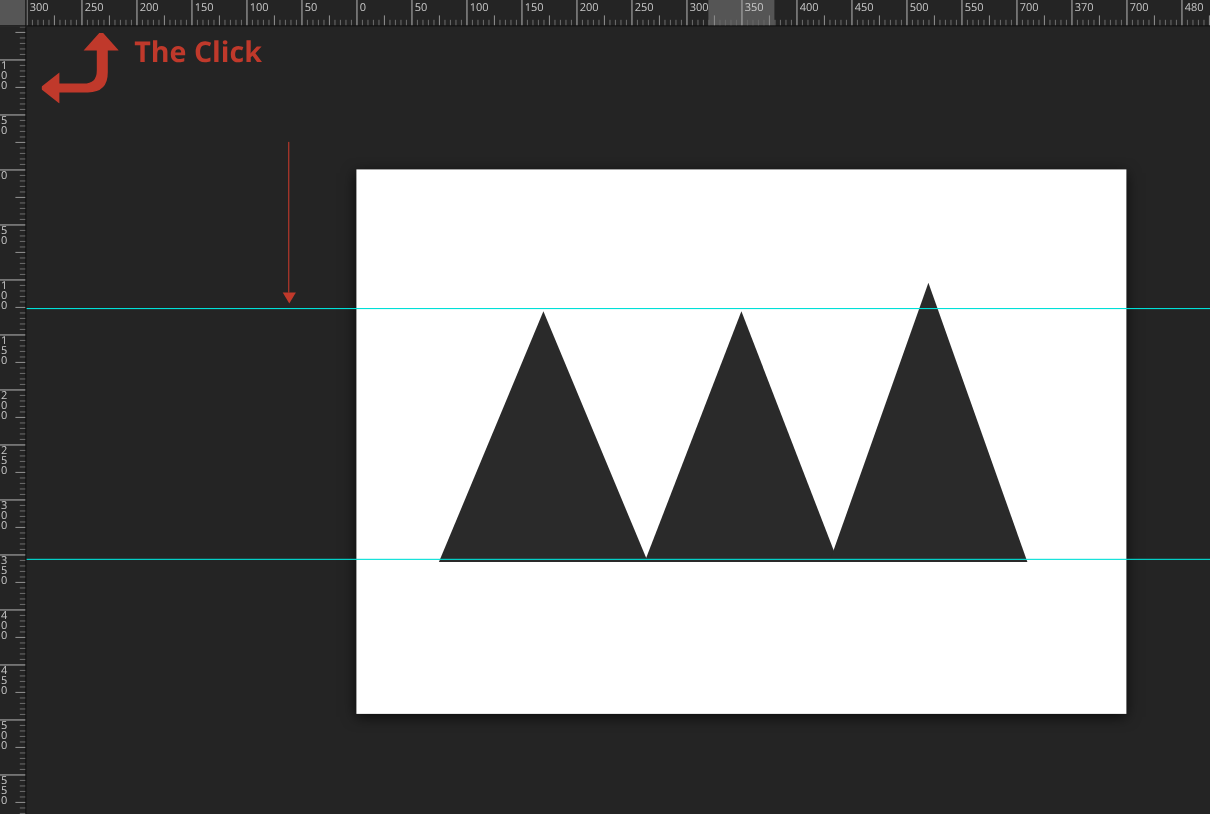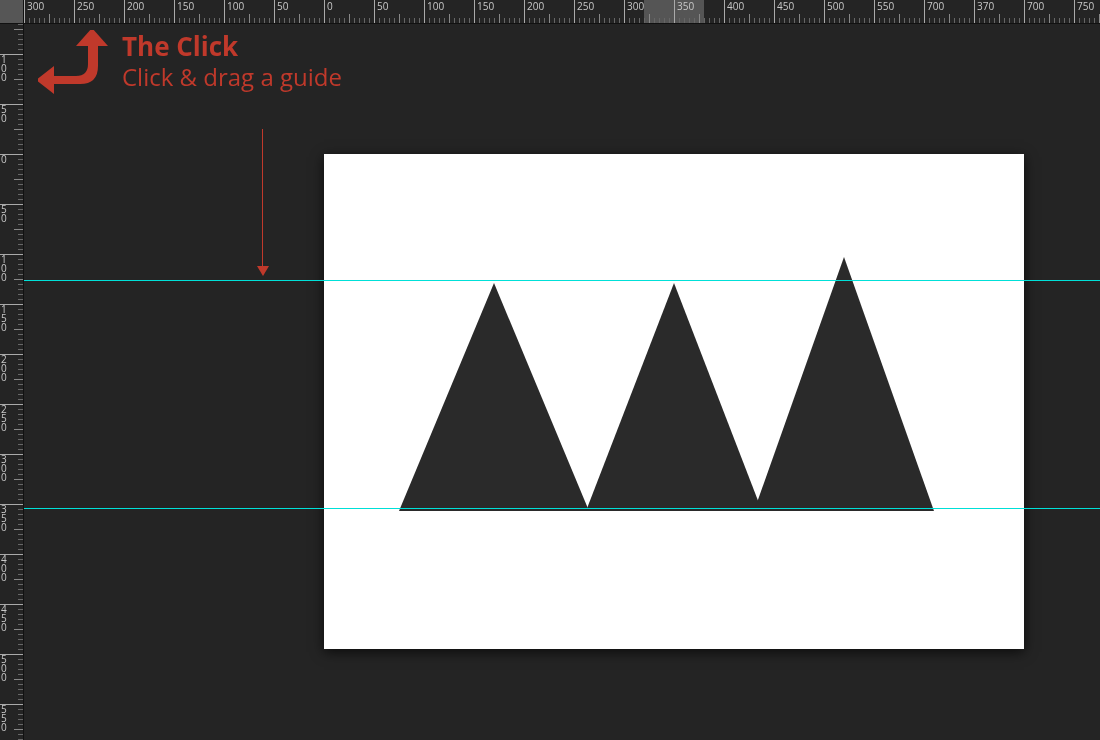--- a/index.html
+++ b/index.html
@@ -424,21 +424,21 @@
     <div class="tick-major-h" style="left: 1000px;"></div>
     <div class="tick-sub-h" style="left: 1005px;"></div>
     <div class="tick-sub-h" style="left: 1010px;"></div>
     <div class="tick-sub-h" style="left: 1015px;"></div>
     <div class="tick-sub-h" style="left: 1020px;"></div>
     <div class="tick-minor-h" style="left: 1025px;"></div>
     <div class="tick-sub-h" style="left: 1030px;"></div>
     <div class="tick-sub-h" style="left: 1035px;"></div>
     <div class="tick-sub-h" style="left: 1040px;"></div>
     <div class="tick-sub-h" style="left: 1045px;"></div>
-    <div class="hlabel" style="left: 1051px;">750</div>
+    <div class="hlabel" style="left: 1051px;">480</div>
     <div class="tick-major-h" style="left: 1050px;"></div>
     <div class="tick-sub-h" style="left: 1055px;"></div>
     <div class="tick-sub-h" style="left: 1060px;"></div>
     <div class="tick-sub-h" style="left: 1065px;"></div>
     <div class="tick-sub-h" style="left: 1070px;"></div>
     <div class="tick-minor-h" style="left: 1075px;"></div>
   </div>
 
 <div class="ruler-v" id="rulerV">
     <div class="tick-sub-v" style="top: 0px;"></div>
@@ -613,21 +613,20 @@
 
 <div class="anno">
   <div class="anno-row">
     <div class="big-arrow">
       <svg width="70" height="64" viewBox="0 0 70 64">
         <path d="M52 10 L52 38 Q52 50 40 50 L18 50 L18 40 L0 54 L18 68 L18 58 L44 58 Q62 58 62 40 L62 20 L72 20 L56 2 L40 20 L52 20 Z" transform="translate(-2,-4)" fill="#c0392b"></path>
       </svg>
     </div>
     <div class="anno-text">
       <div class="anno-title" style="color:#c0392b">The Click</div>
-      <div class="anno-sub" style="color:#c0392b">Click &amp; drag a guide</div>
     </div>
   </div>
 </div>
 
 <div class="down-arrow" id="downArrow" style="left: 262px; top: 129px;">
   <div class="stem" style="left: 0px; top: 0px; height: 137px; background: rgb(192, 57, 43);"></div>
   <div class="head" style="left: -5.5px; top: 137px; border-top-color: rgb(192, 57, 43);"></div>
 </div>
 
 </body></html>

